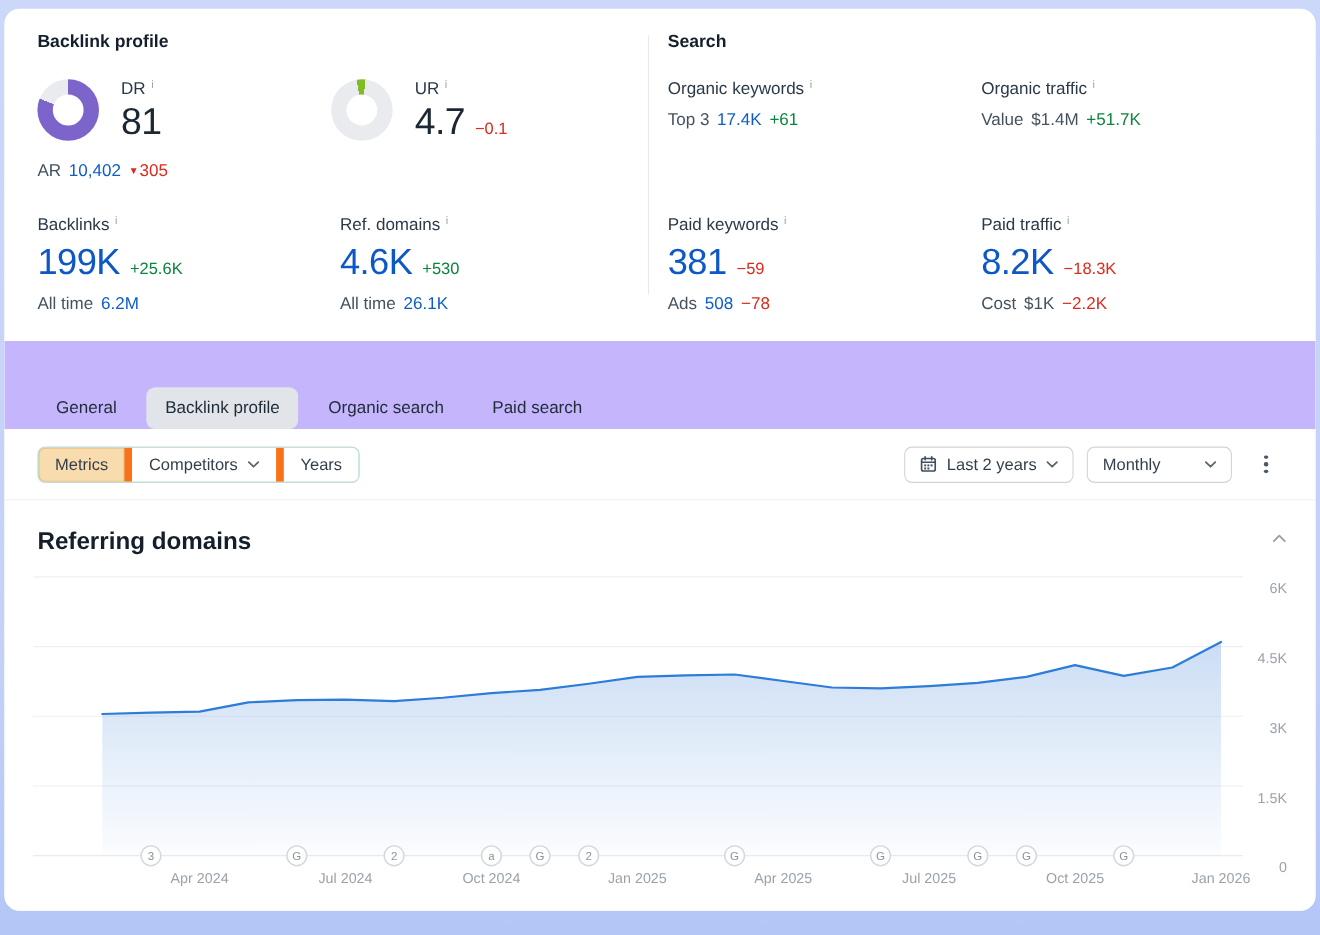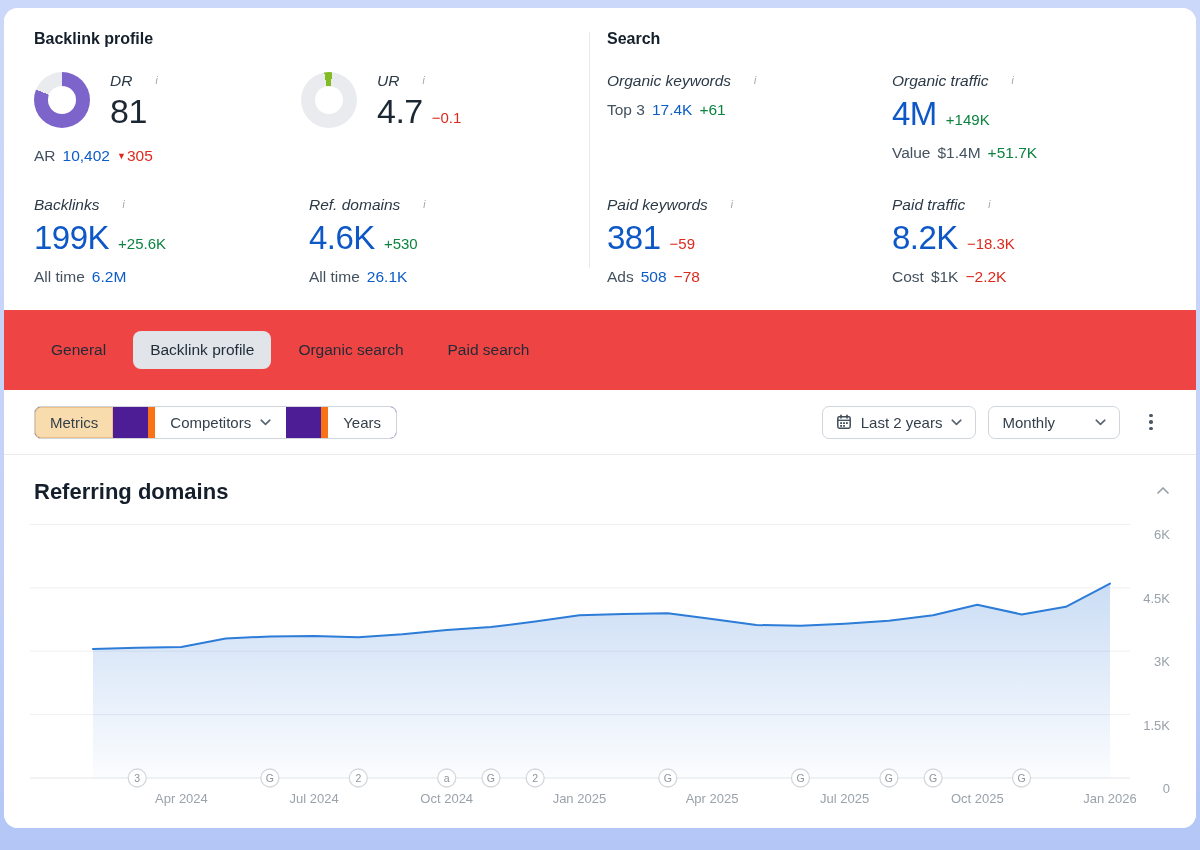--- a/index.html
+++ b/index.html
@@ -15,46 +15,46 @@
     position:absolute; left:4px; top:8px; width:1192px; height:820px;
     background:#fff; border-radius:14px; overflow:hidden;
   }
 
   
   .stats { position:relative; height:302px; background:#fff; }
   .section-h { position:absolute; font-size:16px; font-weight:700; color:#141f2b; }
   .v-divider { position:absolute; width:1px; background:#e7eaed; }
 
   .blk { position:absolute; }
-  .lbl-row { font-size:15.5px; color:#2b3947; display:flex; align-items:flex-end; gap:20px;font-style:italic; }
+  .lbl-row { font-size:15.5px; color:#2b3947; display:flex; align-items:center; gap:2px; }
   .info { font-size:10px; color:#9aa3ac; position:relative; top:-4px; margin-left:3px; }
   .value-row { display:flex; align-items:baseline; gap:9px; margin-top:5px; }
   .big { font-size:33px; color:#0d58c6; letter-spacing:-0.5px; line-height:38px; }
   .big.dark { color:#1b2733; font-size:34px; }
   .delta { font-size:15px; }
   .up { color:#0b8440; }
   .down { color:#dc2a1e; }
   .sub-row { display:flex; align-items:baseline; gap:7px; margin-top:11px; font-size:15.5px; color:#44525f; }
   .blue-link { color:#0d5dc9; }
 
   .gauge { display:flex; gap:20px; }
   .donut { position:relative; width:56px; height:56px; border-radius:50%; flex:0 0 56px; }
   .donut::after { content:""; position:absolute; left:14px; top:14px; width:28px; height:28px; background:#fff; border-radius:50%; }
   .donut.ur-tilt { transform:rotate(-10deg); }
   .gauge .txt .value-row { margin-top:2px; }
   .tri-down { font-size:9px; position:relative; top:-2px; margin-right:1px; }
 
   
-  .tabsband { position:relative; height:80px; background:#ef4444; display:flex; align-items:center; padding:0 30px; gap:10px; }
+  .tabsband { position:relative; height:80px; background:#c4b5fd; display:flex; align-items:flex-end; padding:0 30px; gap:10px; }
   .tab { font-size:15.5px; color:#1f2b37; padding:10px 17px; border-radius:8px; cursor:pointer; white-space:nowrap; }
   .tab.active { background:#e1e4e8; }
 
   
   .toolbar { height:65px; background:#fff; border-bottom:1px solid #e9ebee; display:flex; align-items:center; padding:0 34px 0 30px; }
-  .seggroup { display:inline-flex; border:1px solid #cfd5db; border-radius:7px; background:#4c1d95; overflow:hidden;gap:35px; }
+  .seggroup { display:inline-flex; border:1px solid #cfd5db; border-radius:7px; background:#86efac; overflow:hidden; }
   .seg { font-size:15px; color:#333f4b; padding:7px 15px; display:flex; align-items:center; gap:9px; background:#fff; cursor:pointer; }
   .seg + .seg { border-left:7px solid #f97316; }
   .seg.sel { background:#f9dcae; box-shadow: inset 0 0 0 1px #eec086; border-radius:6px 0 0 6px; }
   .spacer { flex:1; }
   .btn { display:flex; align-items:center; gap:9px; font-size:15px; color:#333f4b; border:1px solid #cfd5db; border-radius:7px; padding:7px 13px; background:#fff; cursor:pointer; }
   .btn + .btn { margin-left:12px;gap:40px; }
   .kebab { margin-left:20px; width:22px; height:30px; display:flex; flex-direction:column; align-items:center; justify-content:center; gap:3px; cursor:pointer; }
   .kebab i { width:3.5px; height:3.5px; border-radius:50%; background:#4c5864; }
 
   
@@ -146,24 +146,20 @@
             <span>Top 3</span>
             <span class="blue-link">17.4K</span>
             <span class="up">+61</span>
           </div>
       </div>
 
       <div class="blk" style="left:888px;top:64px;">
         <div class="lbl-row">
             <span>Organic traffic</span>
             <span class="info">i</span>
-          </div>
-        <div class="value-row">
-            <span class="big">4M</span>
-            <span class="delta up">+149K</span>
           </div>
         <div class="sub-row">
             <span>Value</span>
             <span>$1.4M</span>
             <span class="up">+51.7K</span>
           </div>
       </div>
 
       <div class="blk" style="left:603px;top:188px;">
         <div class="lbl-row">

